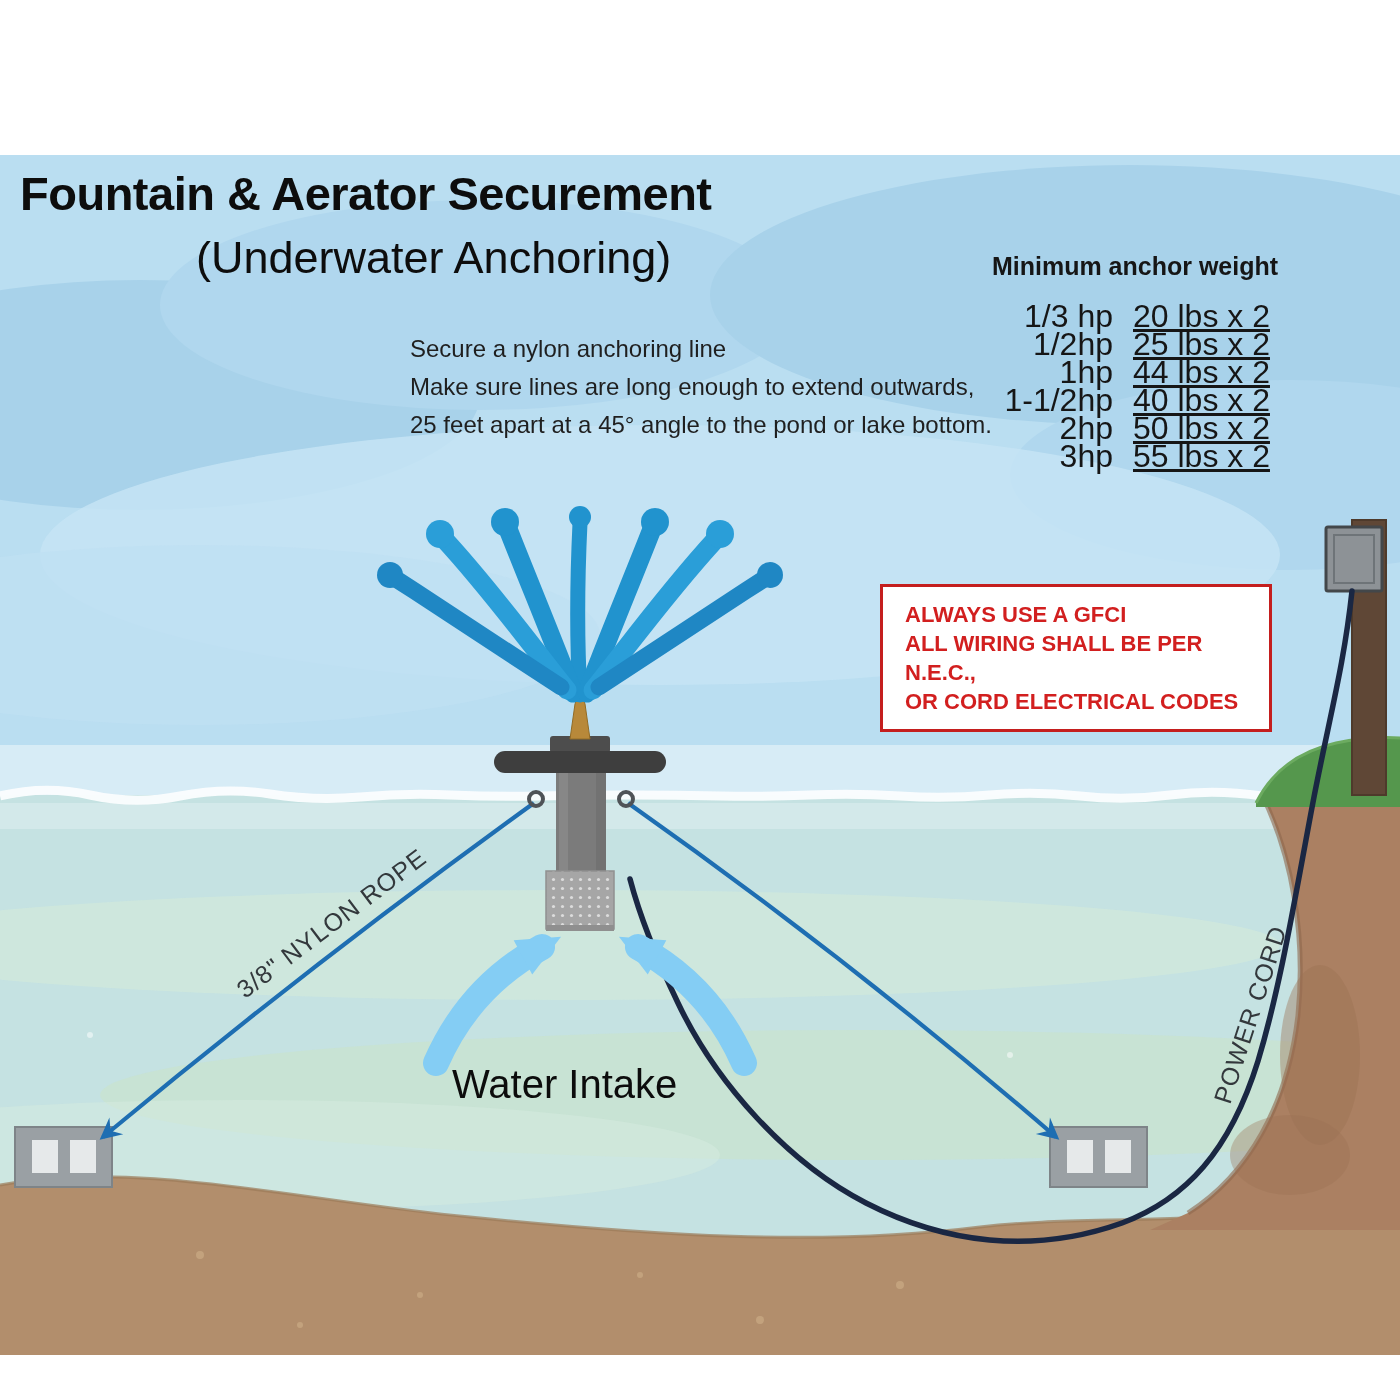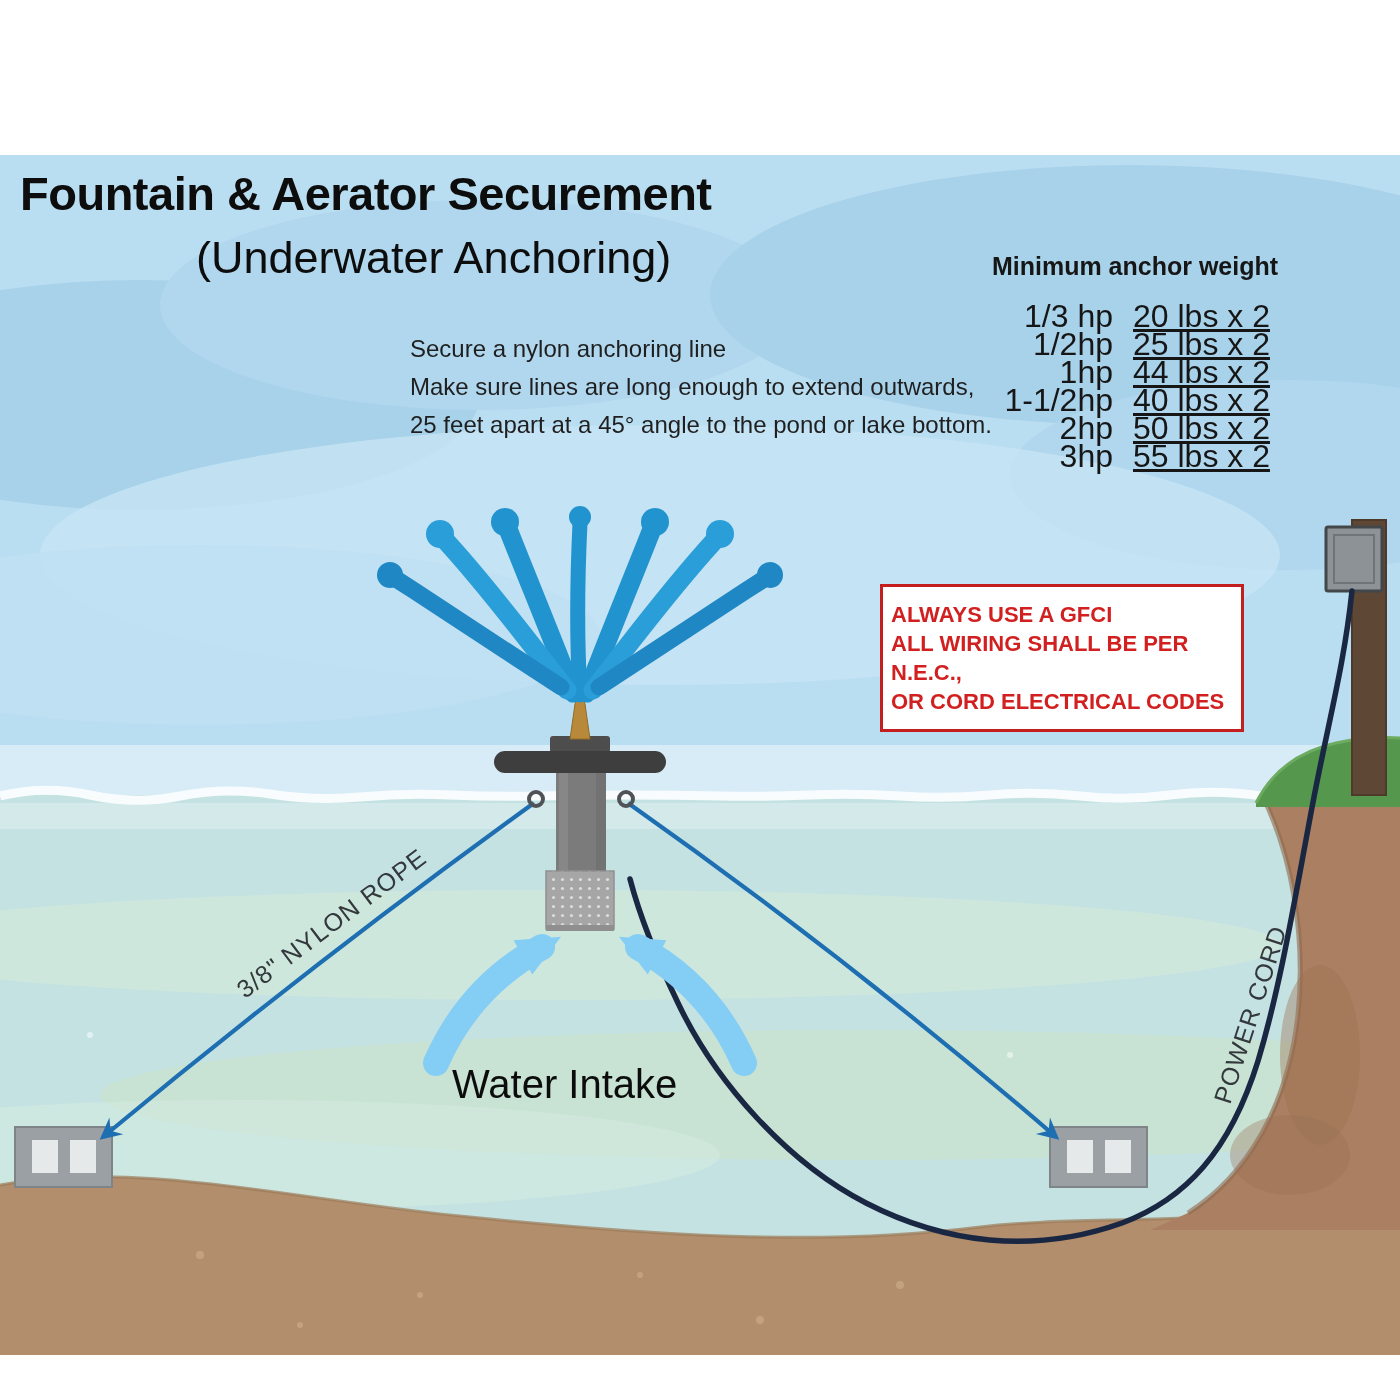--- a/index.html
+++ b/index.html
@@ -18,21 +18,21 @@
   .instructions {
     position:absolute; left:410px; top:330px; font-size:24px; color:#1f1f1f; line-height:38px;
   }
   .anchor-table { position:absolute; left:985px; top:252px; width:300px; color:#161616; }
   .anchor-table .hdr { font-weight:700; font-size:25px; text-align:center; margin-bottom:21px; }
   .anchor-table .row { display:flex; font-size:32px; line-height:28px; }
   .anchor-table .hp { width:128px; text-align:right; }
   .anchor-table .wt { padding-left:20px;text-decoration:underline; }
   .warning {
     position:absolute; left:880px; top:584px; width:342px; background:#ffffff;
-    border:3px solid #c41e1e; padding:13px 8px; color:#d21f1f; font-weight:700;
+    border:3px solid #c41e1e; padding:13px 22px; color:#d21f1f; font-weight:700;
     font-size:22px; line-height:29px;
   }
   .rope-label {
     position:absolute; left:240px; top:978px; font-size:25px; color:#33383c;
     letter-spacing:1px; transform:rotate(-37deg); transform-origin:0 50%; white-space:nowrap;
   }
   .power-label {
     position:absolute; left:1222px; top:1088px; font-size:25px; color:#33383c;
     letter-spacing:1px; transform:rotate(-72deg); transform-origin:0 50%; white-space:nowrap;
   }

